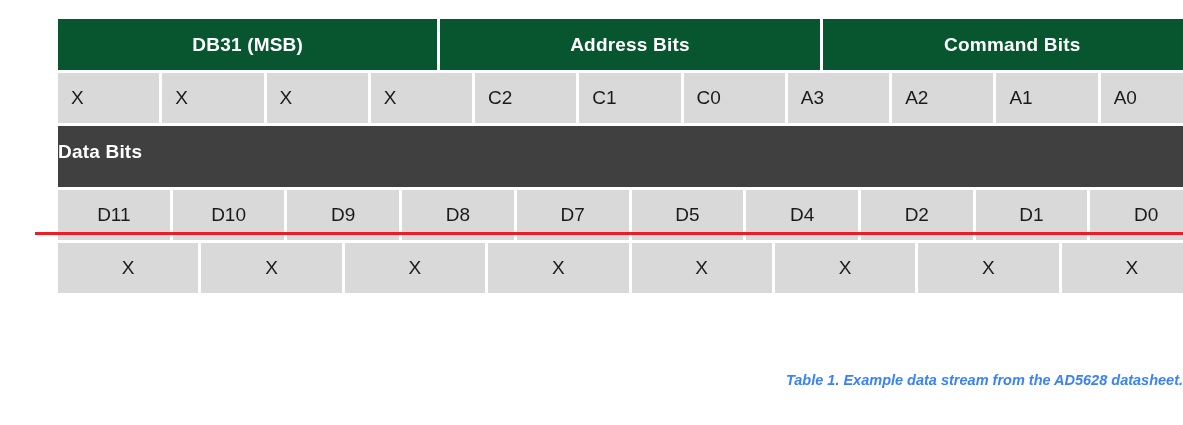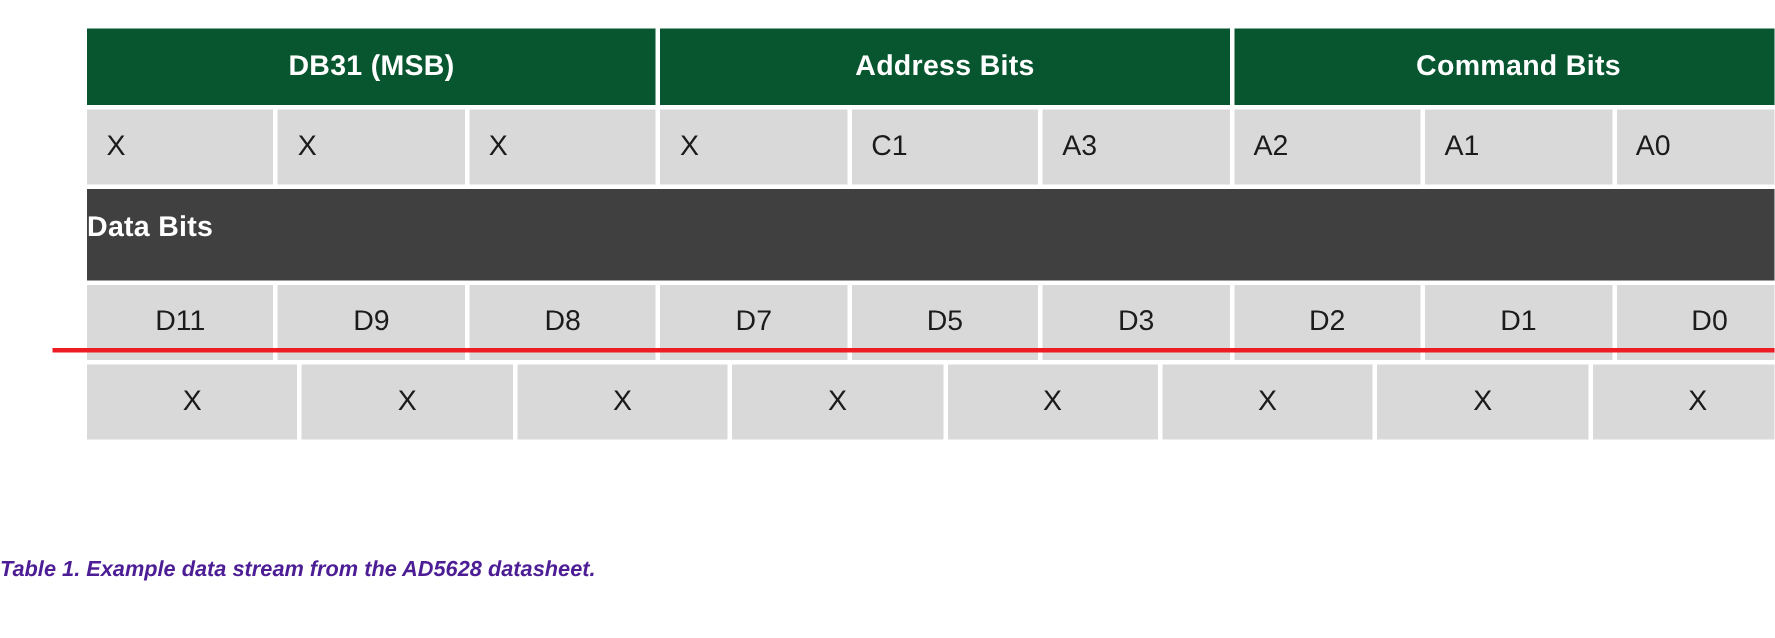--- a/index.html
+++ b/index.html
@@ -101,64 +101,67 @@
     height: 3px;
     background: #ee1c25;
     pointer-events: none;
   }
 
   .caption {
     position: absolute;
     left: 0;
     top: 372px;
     width: 1183px;
-    text-align: left;
+    text-align: right;
     font-family: "Liberation Sans", sans-serif;
     font-style: italic;
     font-weight: bold;
     font-size: 14.5px;
-    color: #4c1d95;
+    color: #3b82f6;
   }
 </style>
 </head>
 <body>
 
 <div id="page">
 
   <div class="bitfield-table">
 
     <div class="row group-header-row">
       <div class="group-cell" style="flex:4 1 0;">DB31 (MSB)</div>
       <div class="group-cell" style="flex:4 1 0;">Address Bits</div>
       <div class="group-cell" style="flex:4 1 0;">Command Bits</div>
     </div>
 
     <div class="row bits-row">
       <div class="bit-cell align-left">X</div>
       <div class="bit-cell align-left">X</div>
       <div class="bit-cell align-left">X</div>
       <div class="bit-cell align-left">X</div>
+      <div class="bit-cell align-left">C2</div>
       <div class="bit-cell align-left">C1</div>
+      <div class="bit-cell align-left">C0</div>
       <div class="bit-cell align-left">A3</div>
       <div class="bit-cell align-left">A2</div>
       <div class="bit-cell align-left">A1</div>
       <div class="bit-cell align-left">A0</div>
     </div>
 
     <div class="row">
       <div class="full-header">Data Bits</div>
     </div>
 
     <div class="row bits-row underline-row">
       <div class="bit-cell">D11</div>
+      <div class="bit-cell">D10</div>
       <div class="bit-cell">D9</div>
       <div class="bit-cell">D8</div>
       <div class="bit-cell">D7</div>
       <div class="bit-cell">D5</div>
-      <div class="bit-cell">D3</div>
+      <div class="bit-cell">D4</div>
       <div class="bit-cell">D2</div>
       <div class="bit-cell">D1</div>
       <div class="bit-cell">D0</div>
       <div class="redline"></div>
     </div>
 
 
     <div class="row bits-row">
       <div class="bit-cell">X</div>
       <div class="bit-cell">X</div>

